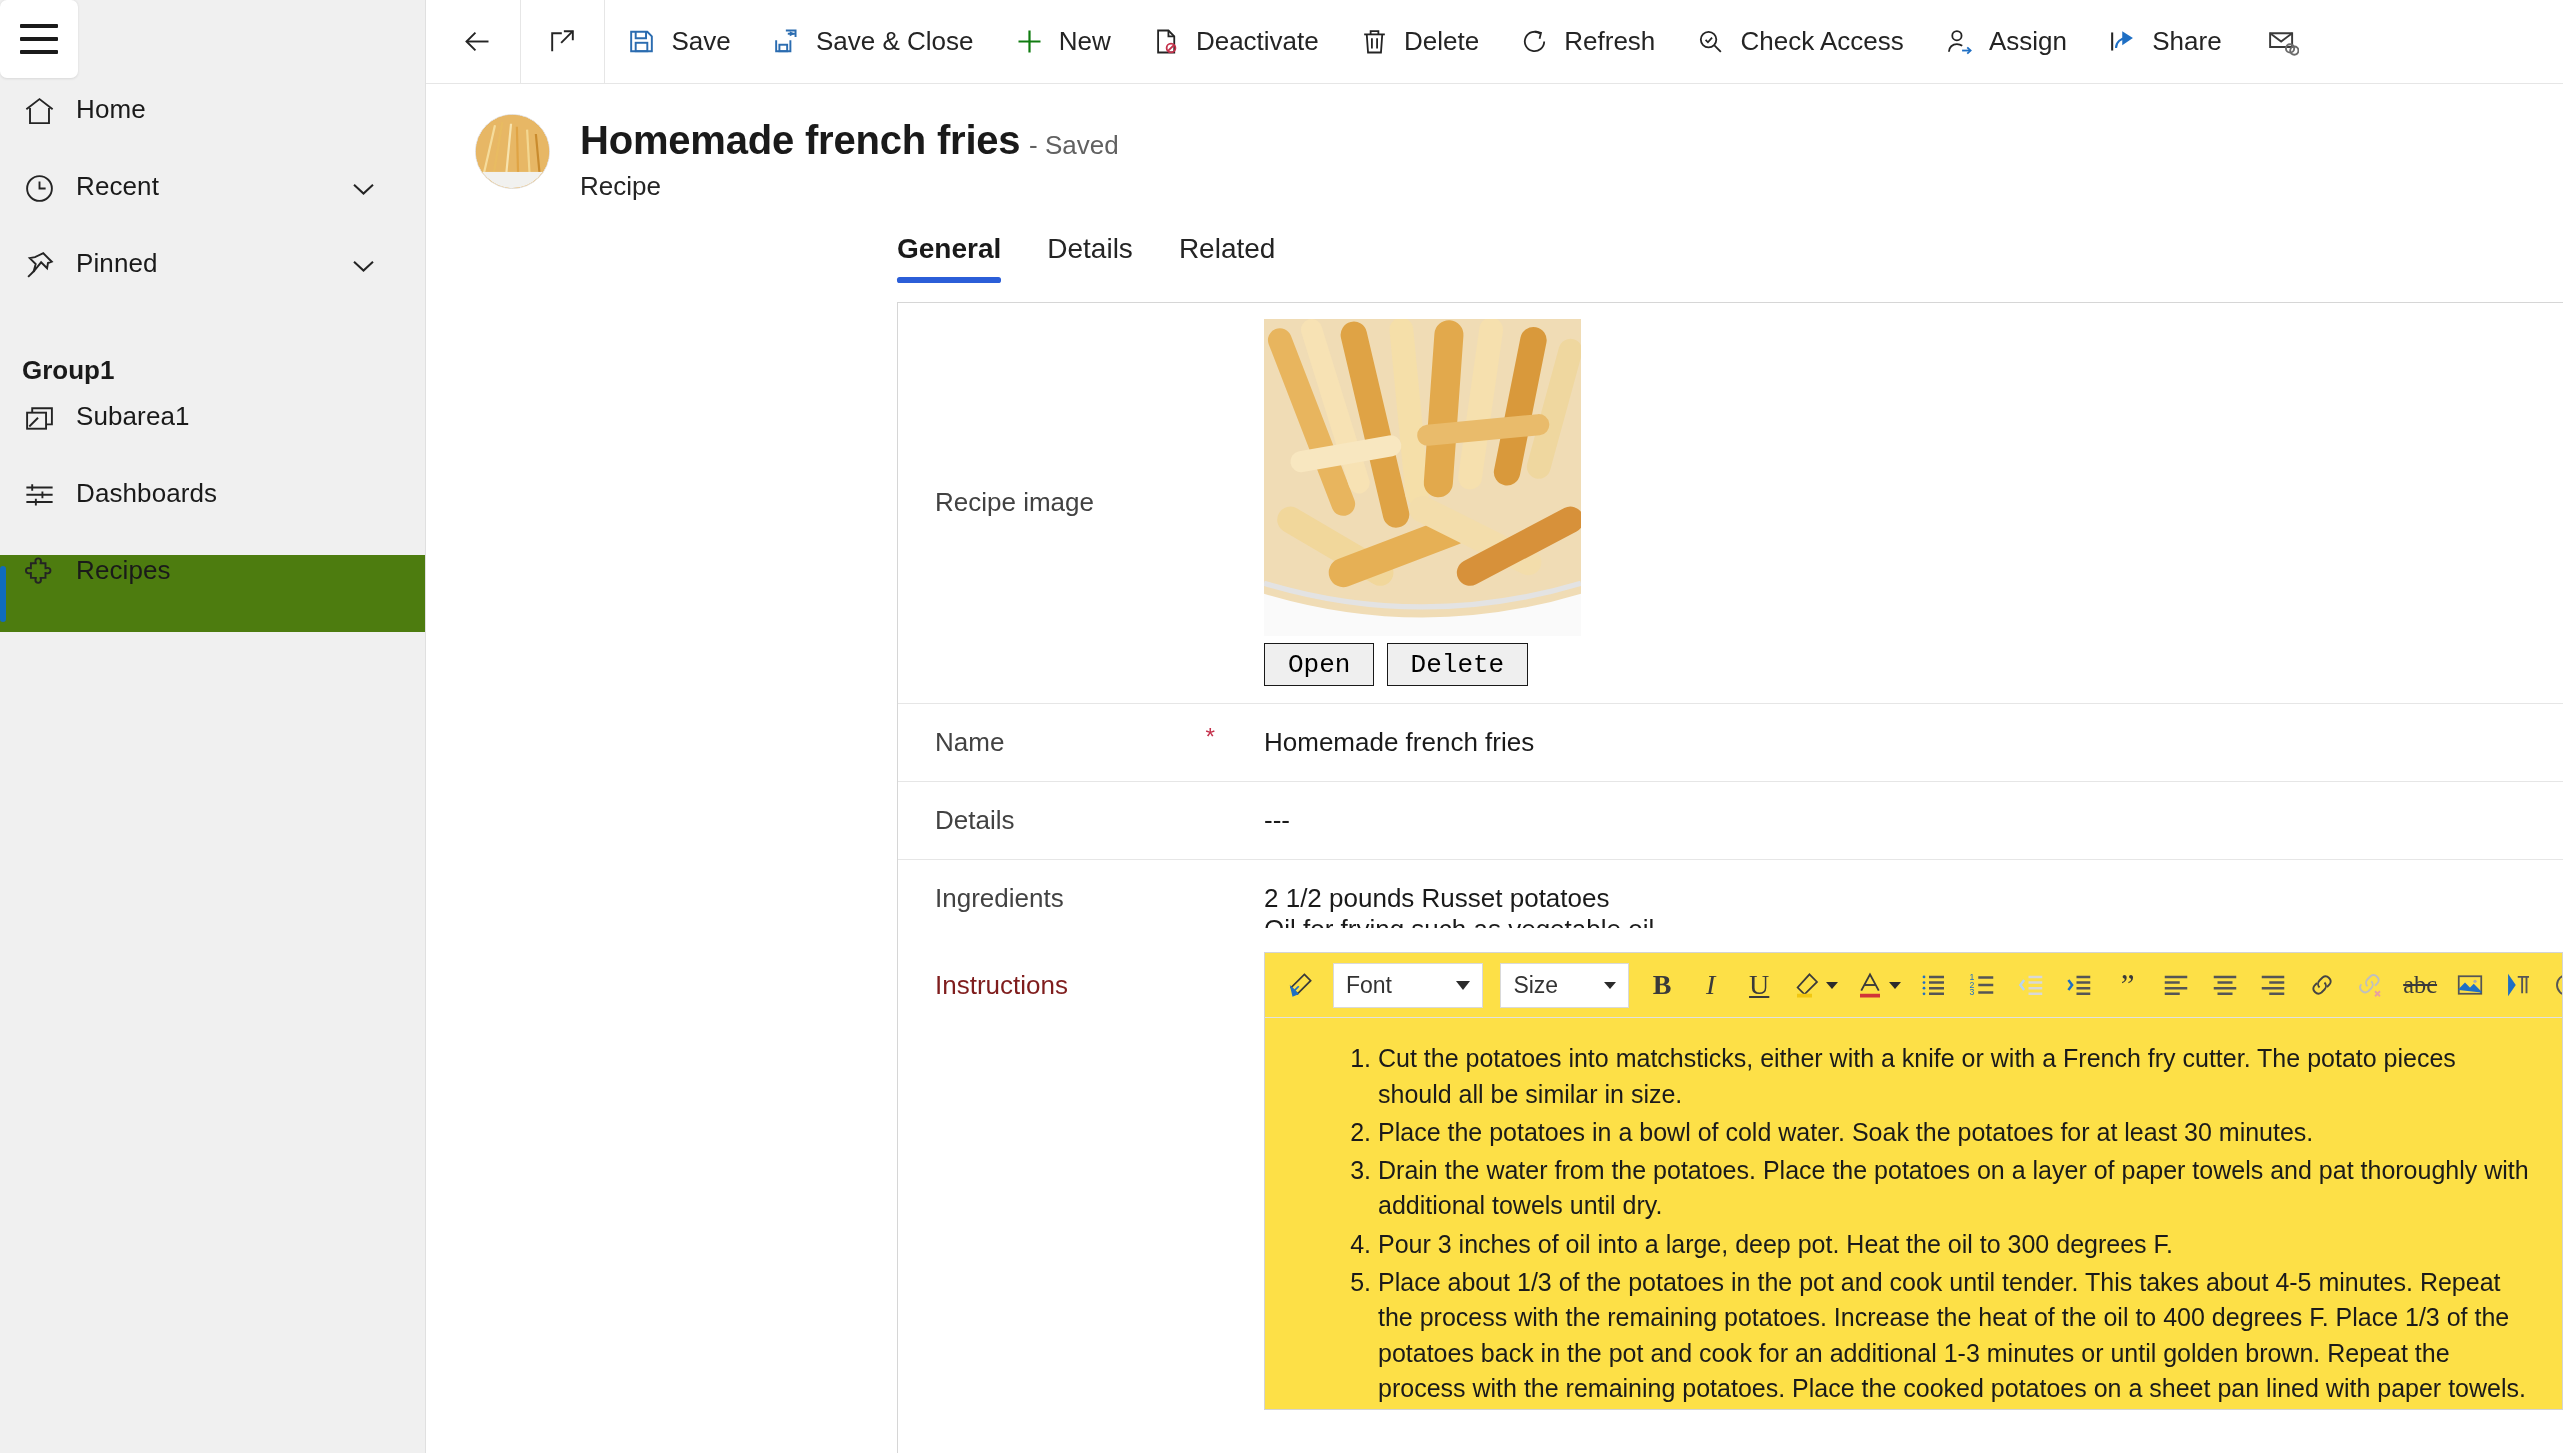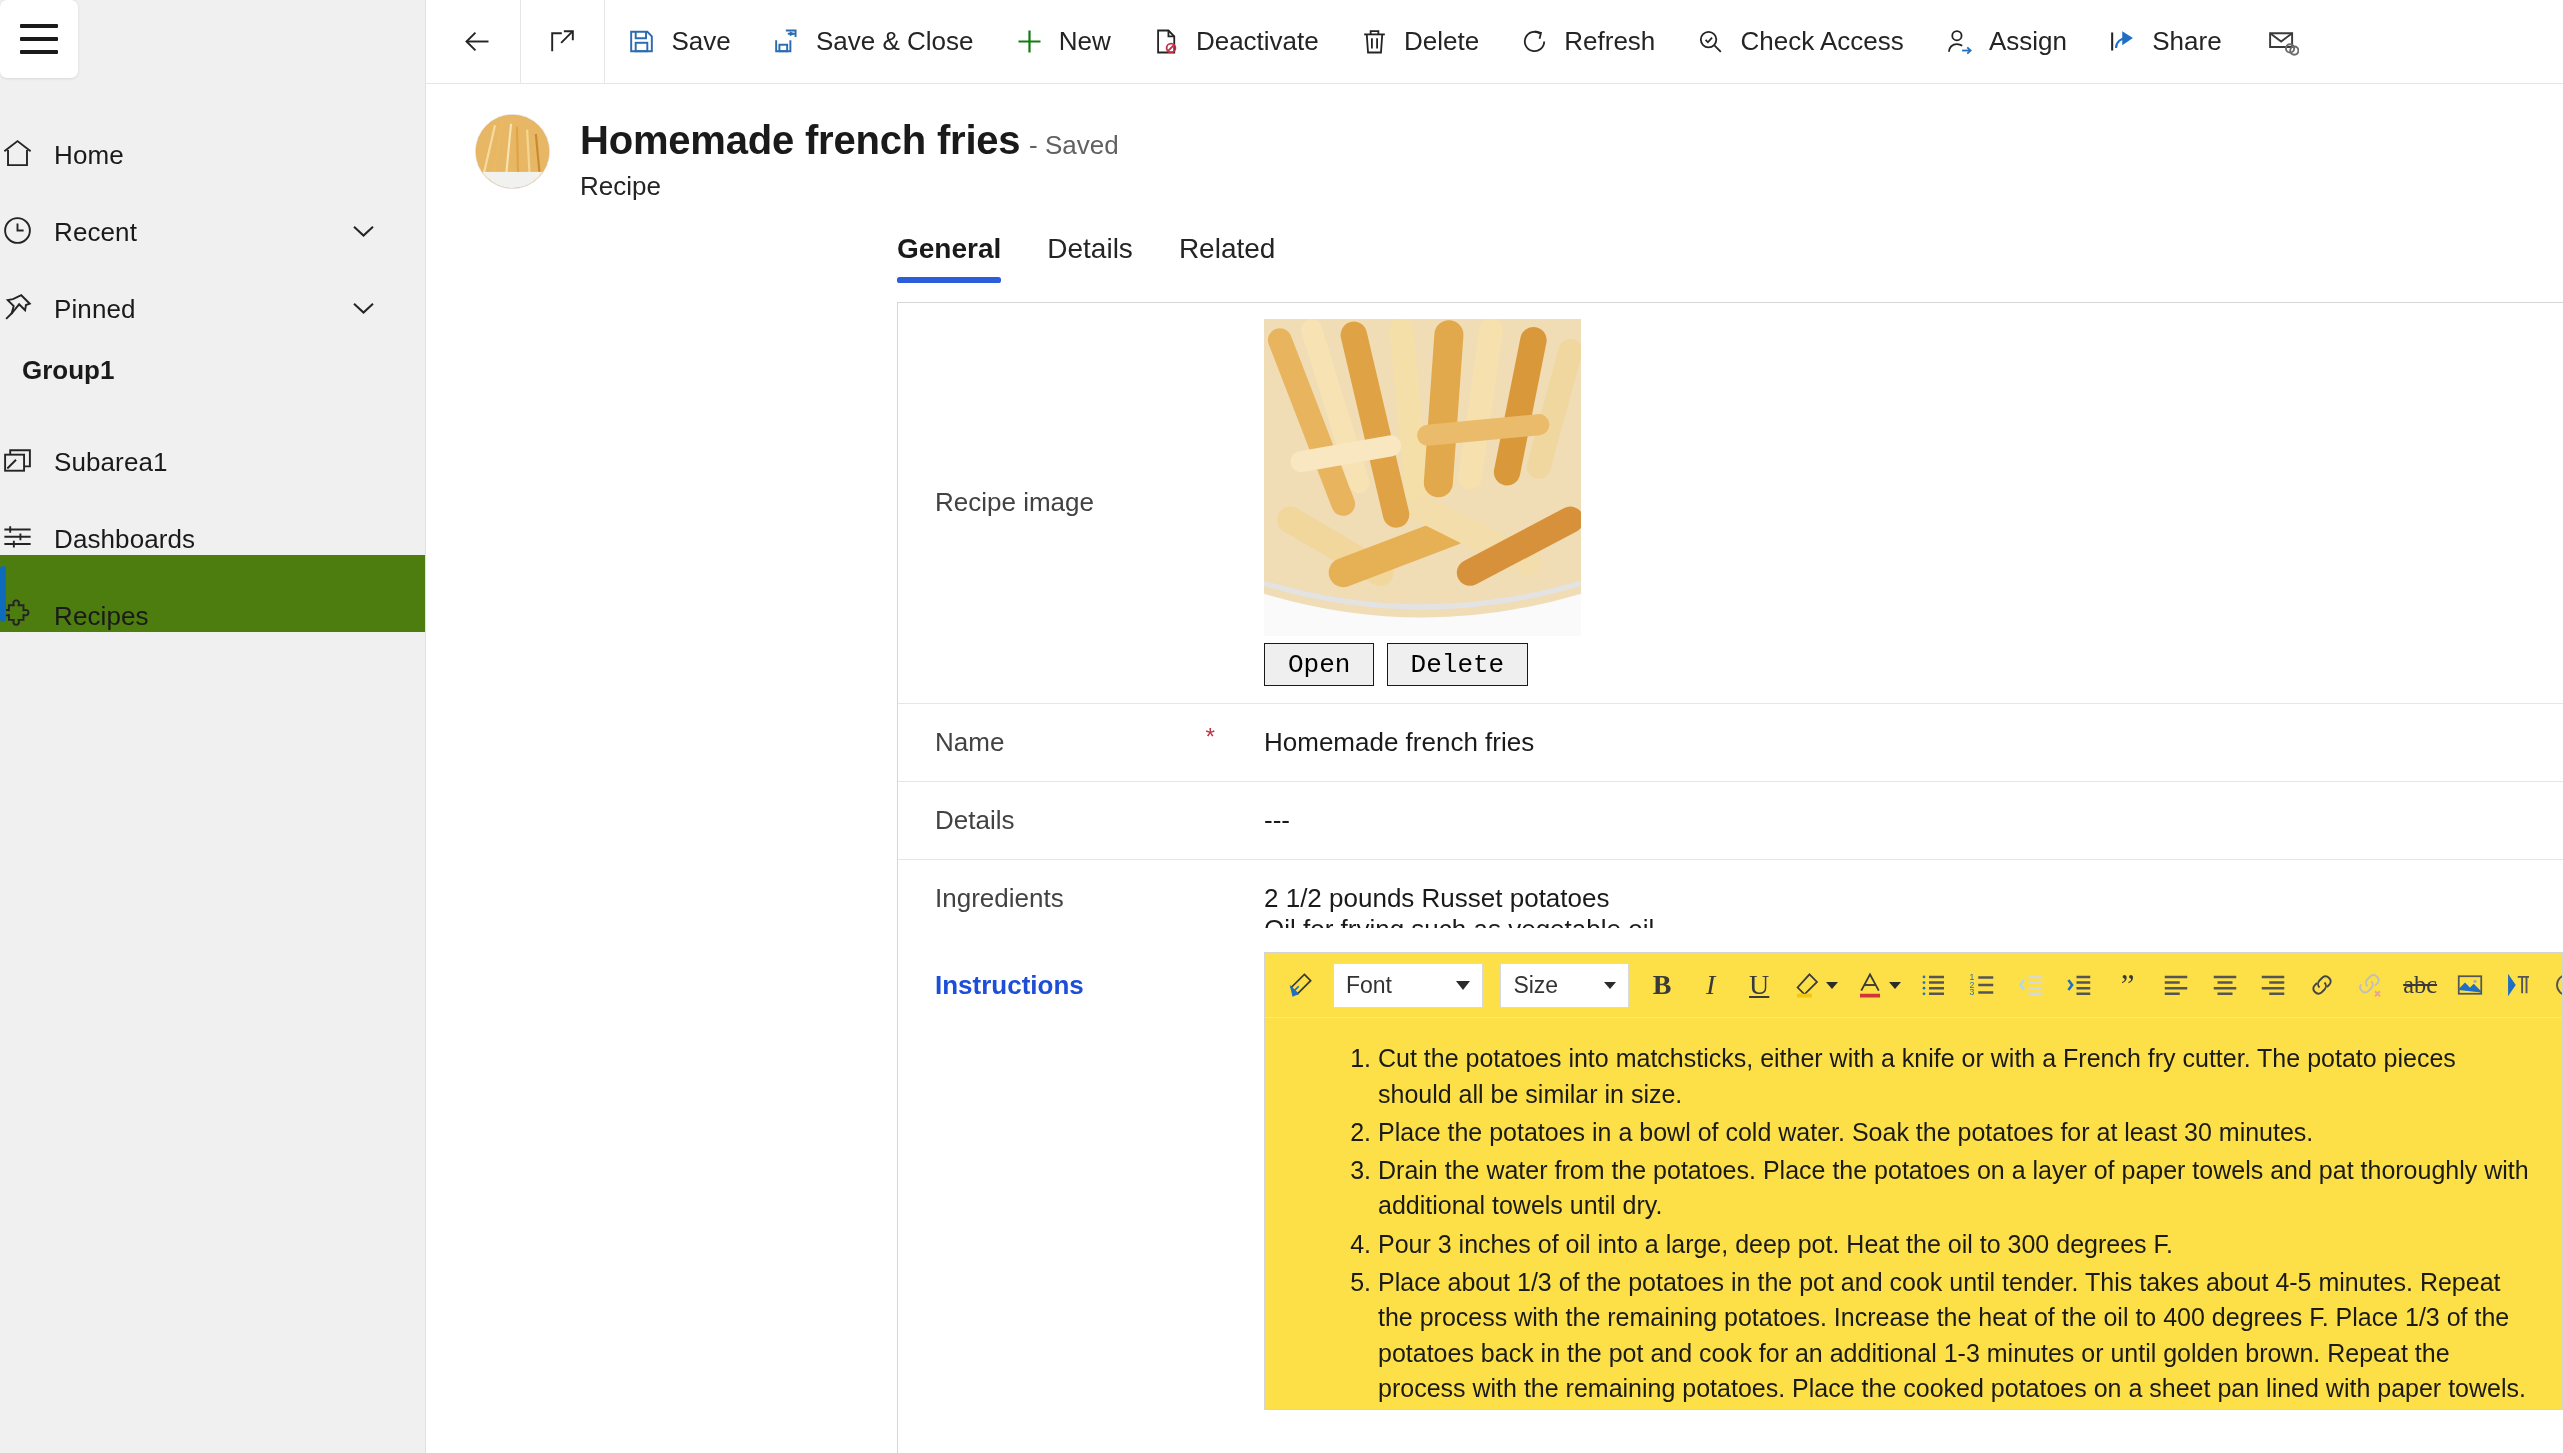--- a/index.html
+++ b/index.html
@@ -42,22 +42,23 @@
     padding: 0;
   }
   .hamburger-btn .bar {
     width: 38px; height: 4.4px;
     background: #1a1a1a;
     border-radius: 0.9px;
   }
   .nav-list { padding-top: 15.7px; }
   .nav-item {
     display: flex;
-    align-items: flex-end;
+    align-items: flex-start;
     height: 77px;
+    padding-left: 22px;
     position: relative;
     cursor: pointer;
     color: #1a1a1a;
   }
   .nav-item .nav-ico {
     width: 54px;
     flex: 0 0 54px;
     display: flex;
     align-items: center;
     justify-content: flex-start;
@@ -295,24 +296,23 @@
 
   
   .rte-row {
     display: flex;
     align-items: flex-start;
     padding-top: 15.7px;
   }
   .rte-label {
     flex: 0 0 366px;
     font-size: 26px;
-    color: #1d4ed8;
+    color: #7f1d1d;
     padding-left: 37px;
     padding-top: 17.4px;
-    font-weight: bold;
   }
   .rte-wrap {
     flex: 1 1 auto;
     border: 0.9px solid #d4d4d4;
     min-width: 0;
     background: #fde047;
     margin-right: 0;
   }
   .rte-toolbar {
     display: flex;

